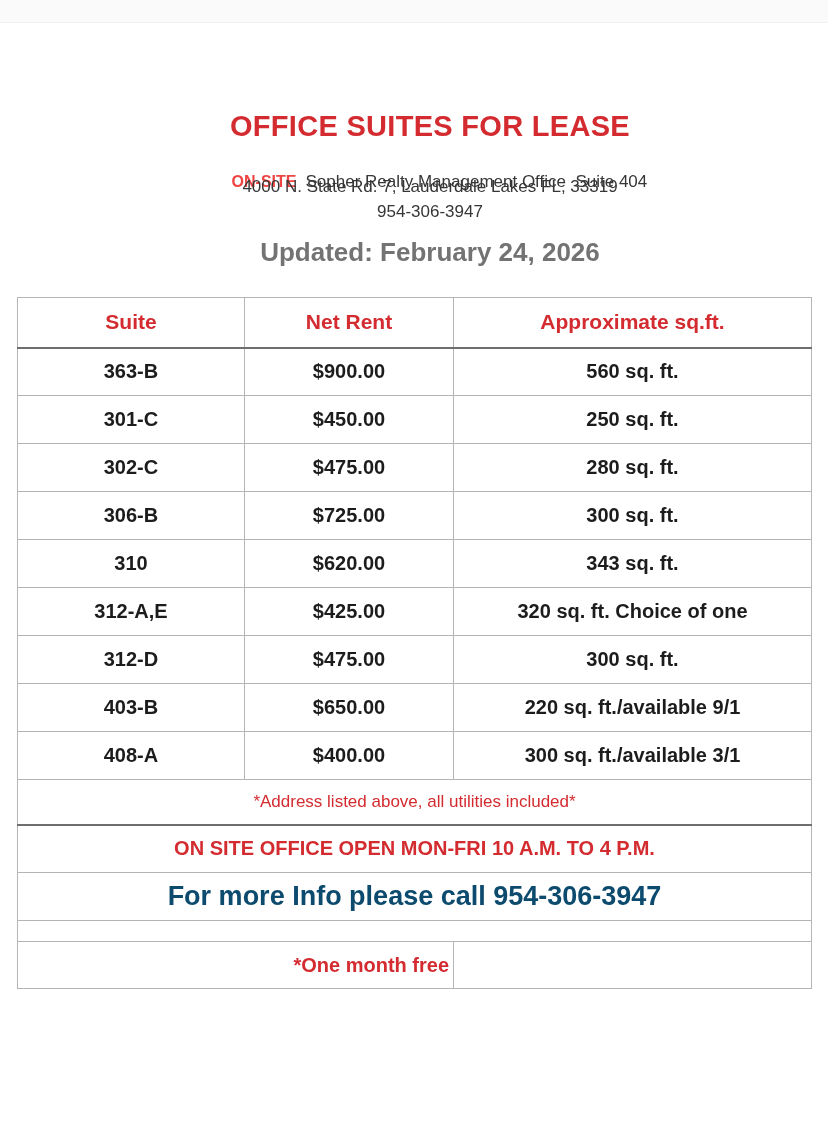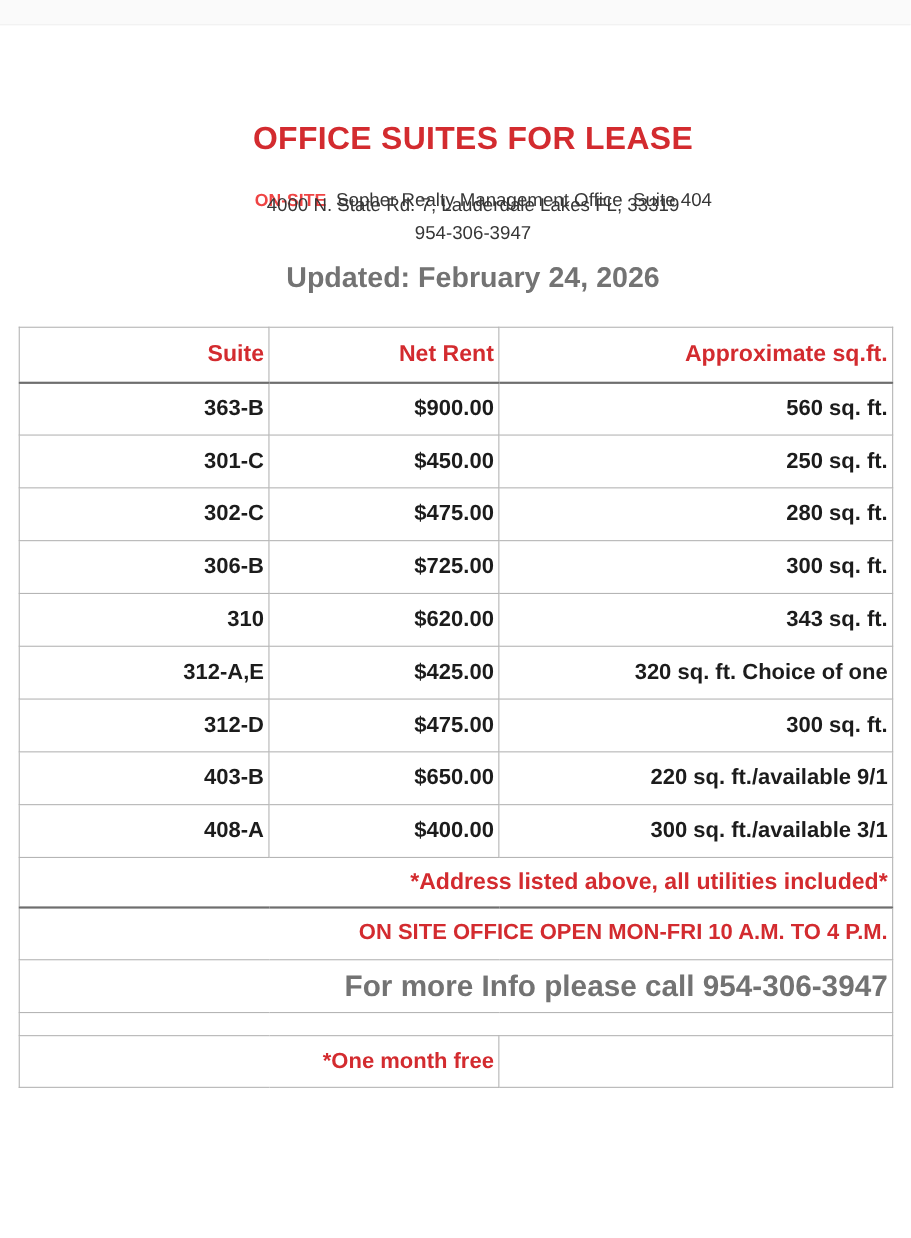--- a/index.html
+++ b/index.html
@@ -16,33 +16,33 @@
   .hdr-phone{top:202px;font-size:17px;color:#363636;}
   .onsite{color:#ef4444;font-weight:bold;font-size:16px;margin-right:9px;}
   .hdr-updated{top:237px;font-size:26px;font-weight:bold;color:#737373;}
 
   table.lease{
     position:absolute;top:297px;left:17px;width:794px;
     border-collapse:collapse;table-layout:fixed;
     border:1px solid #8f8f8f;
   }
   table.lease td,table.lease th{
-    border:1px solid #b5b5b5;text-align:right;vertical-align:middle;
+    border:1px solid #b5b5b5;text-align:center;vertical-align:middle;
     padding:0 4px;overflow:hidden;
   }
   tr.hdr-row{height:50px;}
   tr.hdr-row th{font-size:21px;font-weight:bold;color:#d32b2f;border-bottom:2px solid #6e6e6e;}
   tr.data-row{height:48px;}
   tr.data-row td{font-size:20px;font-weight:bold;color:#1c1c1c;}
   tr.note-row{height:45px;}
-  tr.note-row td{font-size:21px;font-weight:bold;color:#d32b2f;}
+  tr.note-row td{font-size:17px;font-weight:normal;color:#d32b2f;}
   tr.hours-row{height:48px;}
   tr.hours-row td{font-size:20px;font-weight:bold;color:#d32b2f;border-top:2px solid #6e6e6e;}
   tr.info-row{height:48px;}
-  tr.info-row td{font-size:27px;font-weight:bold;color:#737373;}
+  tr.info-row td{font-size:27px;font-weight:bold;color:#0c4a6e;}
   tr.thin-row{height:21px;}
   tr.promo-row{height:47px;}
   tr.promo-row td.promo{font-size:20px;font-weight:bold;color:#d32b2f;text-align:right;padding-left:5px;}
 </style>
 </head>
 <body>
 
 <div class="page">
   <div class="top-band"></div>
 

